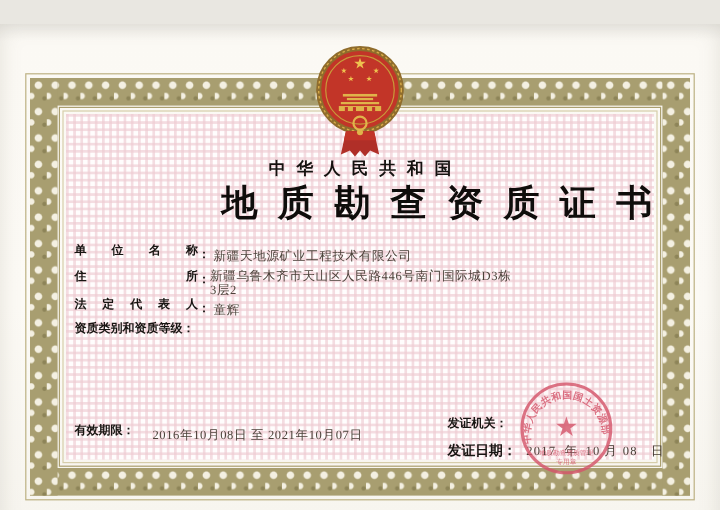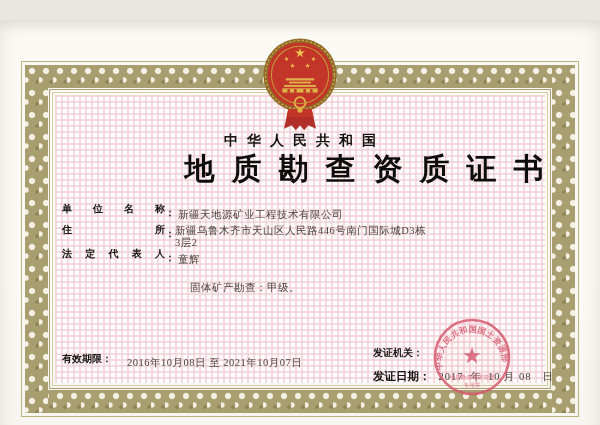--- a/index.html
+++ b/index.html
@@ -141,21 +141,23 @@
 
 
   <div class="row row-addr">
     <span class="lab jlab">住所</span><span class="lab">：</span><span class="val addr-val"><span>新疆乌鲁木齐市天山区人民路446号南门国际城D3栋</span><br><span>3层2</span></span>
   </div>
 
   <div class="row row-legal">
     <span class="lab jlab">法定代表人</span><span class="lab">：</span><span class="val vshift">童辉</span>
   </div>
 
-  <div class="qual-val val">固体矿产勘查：甲级。</div>
+  <div class="row row-qual">
+    <span class="lab">资质类别和资质等级</span><span class="lab">：</span>
+  </div>
 
   <div class="validity-label lab"><span>有效期限</span><span>：</span></div>
   <div class="validity-value val">2016年10月08日  至  2021年10月07日</div>
 
   <div class="issuer-label lab"><span>发证机关</span><span>：</span></div>
 
   <div class="issue-date">
     <span class="dlab">发证日期</span><span class="dlab">：</span><span class="dpiece dnum g1">2017</span><span class="dpiece g2">年</span><span class="dpiece dnum g3">10</span><span class="dpiece g4">月</span><span class="dpiece dnum g5">08</span><span class="dpiece g6">日</span>
   </div>
 

